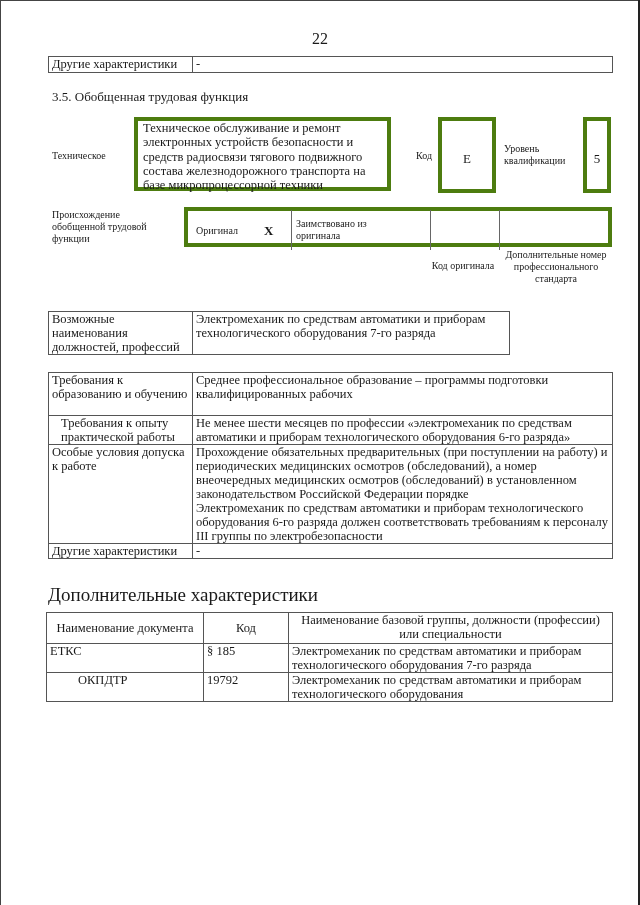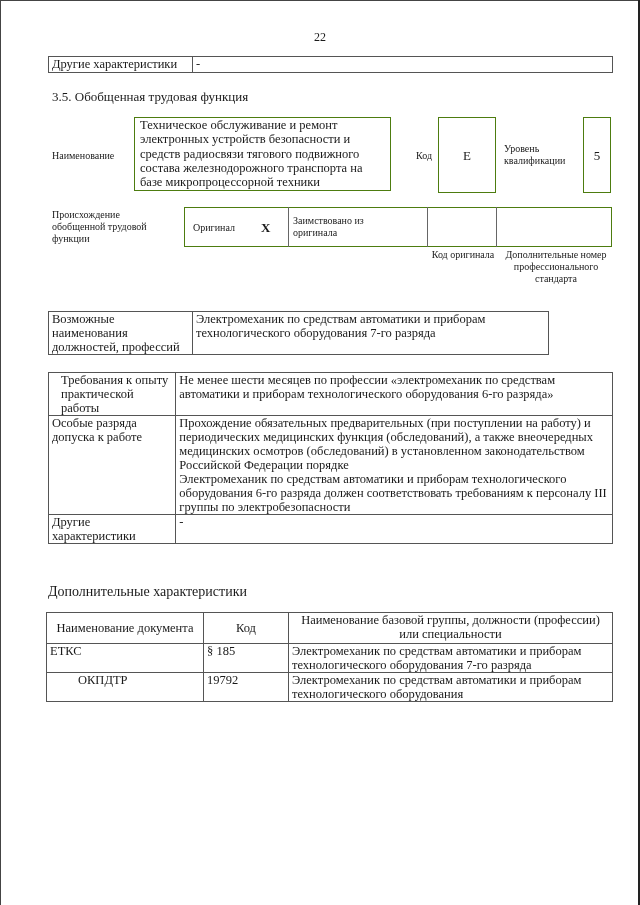--- a/index.html
+++ b/index.html
@@ -4,28 +4,28 @@
   <style>
     html, body { margin: 0; padding: 0; }
     body {
       width: 640px; height: 905px; background: #ffffff; position: relative; overflow: hidden;
       font-family: "Liberation Serif", "DejaVu Serif", serif; color: #1a1a1a;
     }
     .frame-top { position: absolute; left: 0; top: 0; width: 640px; height: 1px; background: #444; }
     .frame-left { position: absolute; left: 0; top: 0; width: 1px; height: 905px; background: #444; }
     .frame-right { position: absolute; right: 0; top: 0; width: 2px; height: 905px; background: #222; }
     .abs { position: absolute; }
-    .page-num { left: 0; width: 640px; top: 30px; text-align: center; font-size: 12px; }
+    .page-num { left: 0; width: 640px; top: 30px; text-align: center; font-size: 16px; }
     table { border-collapse: collapse; position: absolute; }
     td { border: 1px solid #555; vertical-align: top; padding: 0 3px; font-size: 12.5px; line-height: 14px; }
     .sec-title { left: 52px; top: 89px; font-size: 13px; font-weight: normal; }
     .small { font-size: 10px; line-height: 12px; }
-    .box { position: absolute; border: 1px solid #4d7c0f; box-sizing: border-box; font-family: Liberation Serif, serif; }
+    .box { position: absolute; border: 4px solid #4d7c0f; box-sizing: border-box; font-family: Liberation Serif, serif; }
     .center { text-align: center; }
-    .h3 { font-size: 14px; }
+    .h3 { font-size: 19px; }
   </style>
 </head>
 <body>
 
 <div class="frame-top"></div>
 <div class="frame-left"></div>
 <div class="frame-right"></div>
 
 <div class="abs page-num">22</div>
 
@@ -33,21 +33,21 @@
   <tbody>
       <tr>
     <td style="width:137px; height:15px;">Другие характеристики</td>
     <td>-</td>
   </tr>
 </tbody>
   </table>
 
 <div class="abs sec-title">3.5. Обобщенная трудовая функция</div>
 
-<div class="abs small" style="left:52px; top:150px;">Наименование</div>
+<div class="abs small" style="left:52px; top:150px;">Техническое</div>
 <div class="box" style="left:134px; top:117px; width:257px; height:74px; padding:0 5px; font-size:12.5px; line-height:14.3px;">
   <span>Техническое обслуживание и ремонт электронных устройств безопасности и средств радиосвязи тягового подвижного состава железнодорожного транспорта на базе микропроцессорной техники</span>
 </div>
 <div class="abs small" style="left:416px; top:150px;">Код</div>
 <div class="box center" style="left:438px; top:117px; width:58px; height:76px; line-height:76px; font-size:13px;">
   <span>E</span>
 </div>
 <div class="abs small" style="left:504px; top:143px; width:72px;">Уровень квалификации</div>
 <div class="box center" style="left:583px; top:117px; width:28px; height:76px; line-height:76px; font-size:13px;">
   <span>5</span>
@@ -55,42 +55,46 @@
 
 <div class="abs small" style="left:52px; top:209px; width:120px;">Происхождение обобщенной трудовой функции</div>
 <div class="box" style="left:184px; top:207px; width:428px; height:40px;padding-left:44px;">
   <div class="abs small" style="left:8px; top:14px;">Оригинал</div>
   <div class="abs" style="left:76px; top:12px; font-size:13px; font-weight:bold;">X</div>
   <div class="abs" style="left:103px; top:-1px; width:1px; height:40px; background:#666;"></div>
   <div class="abs small" style="left:108px; top:7px; width:110px;">Заимствовано из оригинала</div>
   <div class="abs" style="left:242px; top:-1px; width:1px; height:40px; background:#666;"></div>
   <div class="abs" style="left:311px; top:-1px; width:1px; height:40px; background:#666;"></div>
 </div>
-<div class="abs small center" style="left:428px; top:249px; width:70px;">Код оригинала</div>
+<div class="abs small center" style="left:428px; top:260px; width:70px;">Код оригинала</div>
 <div class="abs small center" style="left:500px; top:249px; width:112px;">Дополнительные номер профессионального стандарта</div>
 
-<table style="left:48px; top:311px; width:501px;">
+<table style="left:48px; top:311px; width:462px;">
   <tbody>
       <tr>
     <td style="width:137px; height:42px;">Возможные наименования должностей, профессий</td>
     <td>Электромеханик по средствам автоматики и приборам технологического оборудования 7-го разряда</td>
   </tr>
 </tbody>
   </table>
 
 <table style="left:48px; top:372px; width:565px;">
   <tbody>
+      <tr>
+    <td style="width:137px; height:42px;">Требования к образованию и обучению</td>
+    <td>Среднее профессиональное образование – программы подготовки квалифицированных рабочих</td>
+  </tr>
   <tr>
     <td style="height:28px;padding-left:12px;">Требования к опыту практической работы</td>
     <td>Не менее шести месяцев по профессии «электромеханик по средствам автоматики и приборам технологического оборудования 6-го разряда»</td>
   </tr>
   <tr>
-    <td style="height:98px;">Особые разряда допуска к работе</td>
+    <td style="height:98px;">Особые условия допуска к работе</td>
     <td>
-      <div>Прохождение обязательных предварительных (при поступлении на работу) и периодических медицинских функция (обследований), а также внеочередных медицинских осмотров (обследований) в установленном законодательством Российской Федерации порядке</div>
+      <div>Прохождение обязательных предварительных (при поступлении на работу) и периодических медицинских осмотров (обследований), а номер внеочередных медицинских осмотров (обследований) в установленном законодательством Российской Федерации порядке</div>
       <div>Электромеханик по средствам автоматики и приборам технологического оборудования 6-го разряда должен соответствовать требованиям к персоналу III группы по электробезопасности</div>
     </td>
   </tr>
   <tr>
     <td style="height:14px;">Другие характеристики</td>
     <td>-</td>
   </tr>
 </tbody>
   </table>
 

